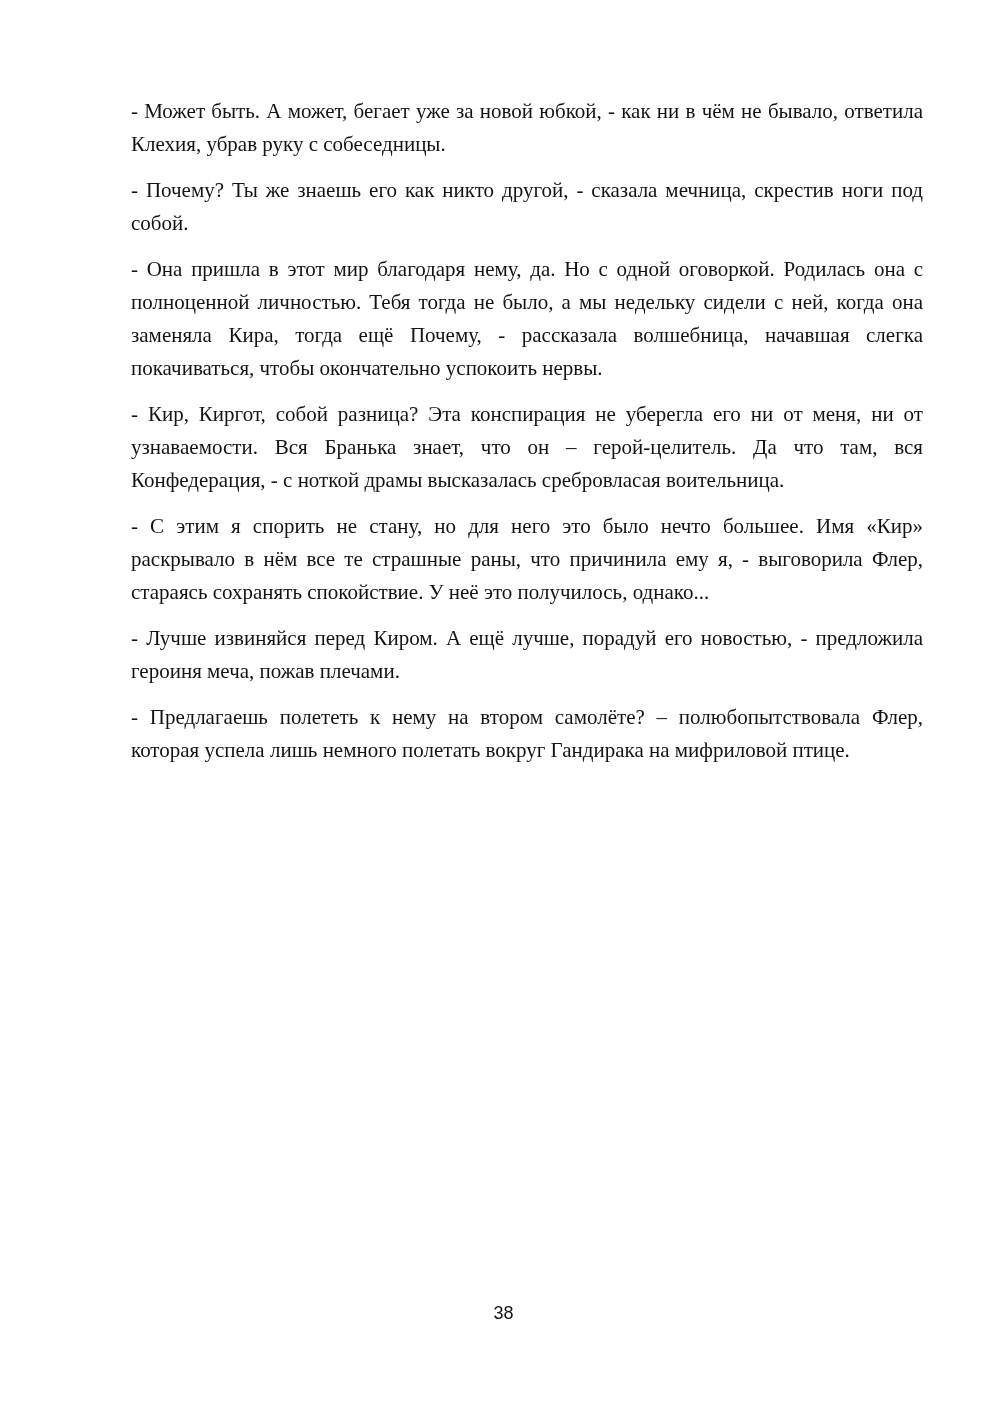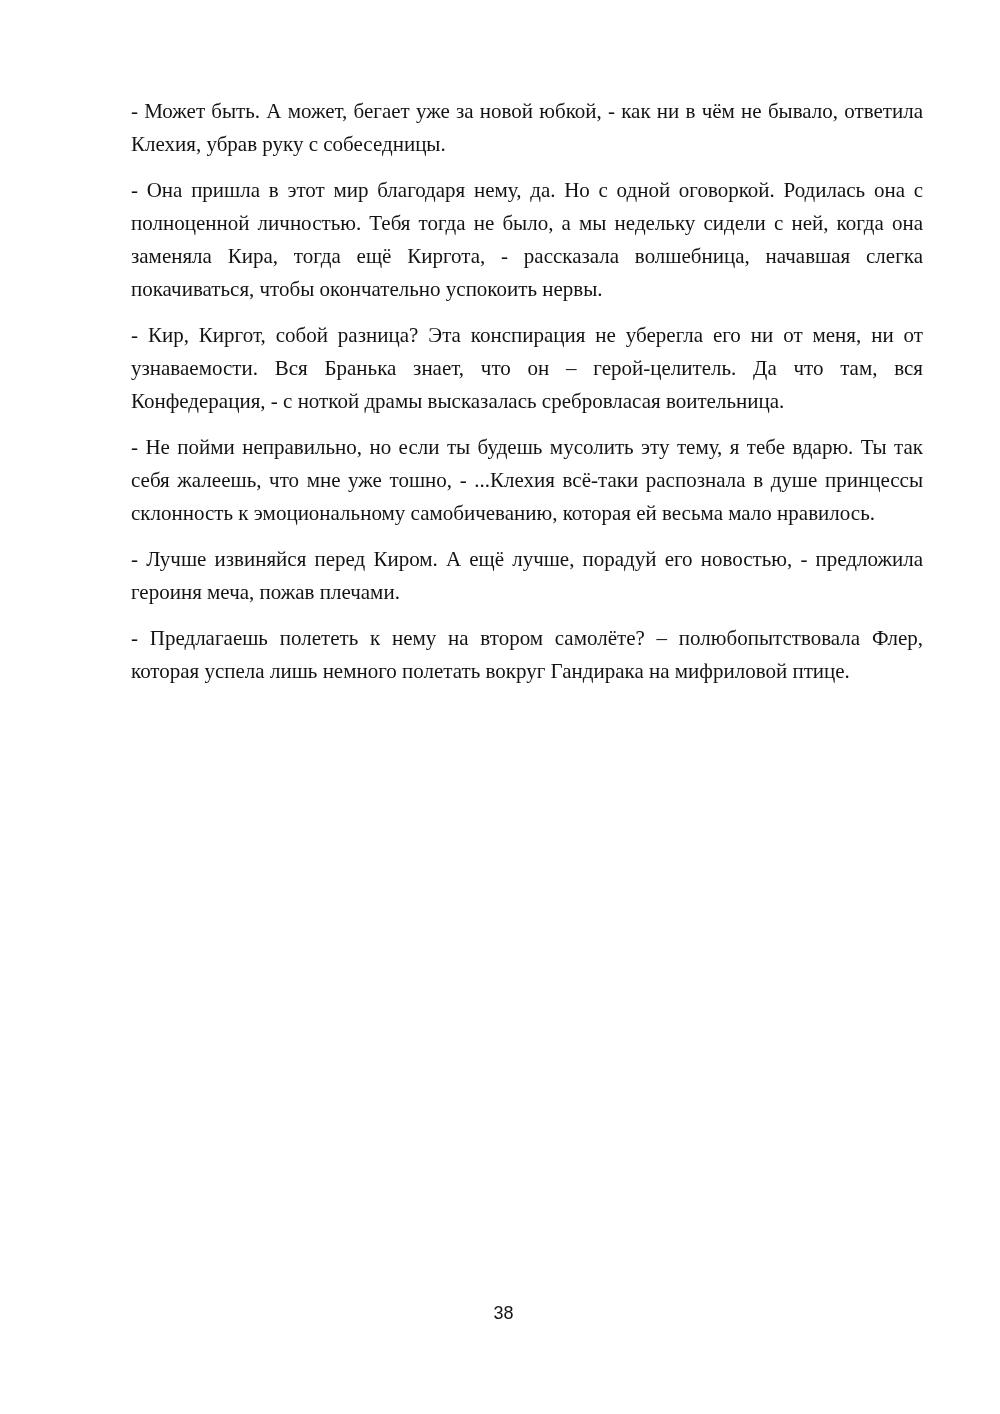--- a/index.html
+++ b/index.html
@@ -43,20 +43,21 @@
     color: #131313;
     margin-left: 7px;
   }
 </style>
 </head>
 <body>
 
 <div class="page">
   <div class="content">
     <p>- Может быть. А может, бегает уже за новой юбкой, - как ни в чём не бывало, ответила Клехия, убрав руку с собеседницы.</p>
-    <p>- Она пришла в этот мир благодаря нему, да. Но с одной оговоркой. Родилась она с полноценной личностью. Тебя тогда не было, а мы недельку сидели с ней, когда она заменяла Кира, тогда ещё Киргота, - рассказала волшебница, начавшая слегка покачиваться, чтобы окончательно успокоить нервы.</p>
+    <p>- Почему? Ты же знаешь его как никто другой, - сказала мечница, скрестив ноги под собой.</p>
+    <p>- Она пришла в этот мир благодаря нему, да. Но с одной оговоркой. Родилась она с полноценной личностью. Тебя тогда не было, а мы недельку сидели с ней, когда она заменяла Кира, тогда ещё Почему, - рассказала волшебница, начавшая слегка покачиваться, чтобы окончательно успокоить нервы.</p>
     <p>- Кир, Киргот, собой разница? Эта конспирация не уберегла его ни от меня, ни от узнаваемости. Вся Бранька знает, что он – герой-целитель. Да что там, вся Конфедерация, - с ноткой драмы высказалась сребровласая воительница.</p>
-    <p>- Не пойми неправильно, но если ты будешь мусолить эту тему, я тебе вдарю. Ты так себя жалеешь, что мне уже тошно, - ...Клехия всё-таки распознала в душе принцессы склонность к эмоциональному самобичеванию, которая ей весьма мало нравилось.</p>
+    <p>- С этим я спорить не стану, но для него это было нечто большее. Имя «Кир» раскрывало в нём все те страшные раны, что причинила ему я, - выговорила Флер, стараясь сохранять спокойствие. У неё это получилось, однако...</p>
     <p>- Лучше извиняйся перед Киром. А ещё лучше, порадуй его новостью, - предложила героиня меча, пожав плечами.</p>
     <p>- Предлагаешь полететь к нему на втором самолёте? – полюбопытствовала Флер, которая успела лишь немного полетать вокруг Гандирака на мифриловой птице.</p>
   </div>
   <div class="page-number">38</div>
 </div>
 
 </body></html>

